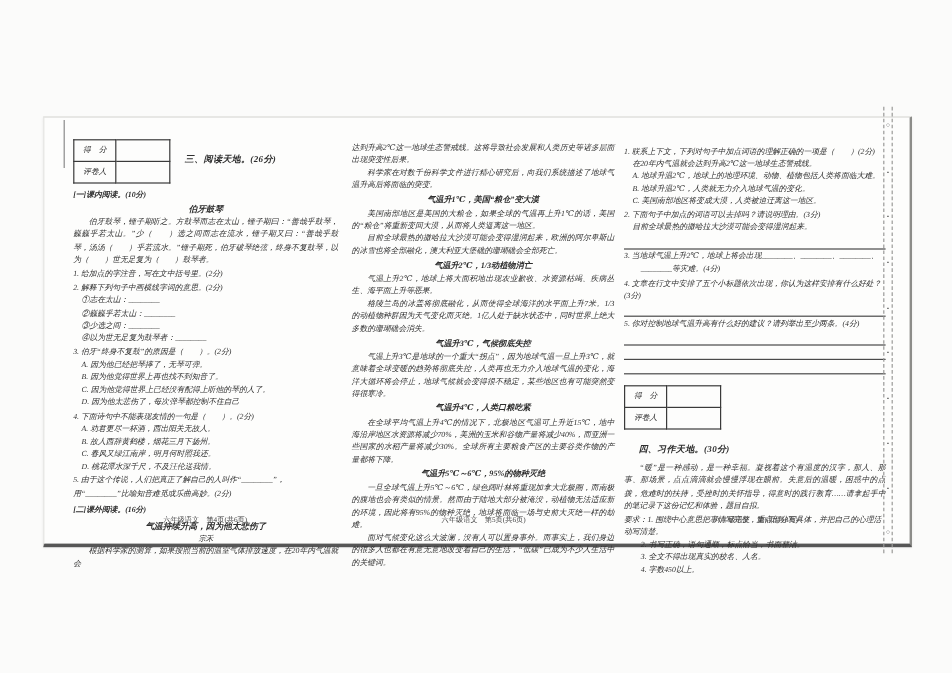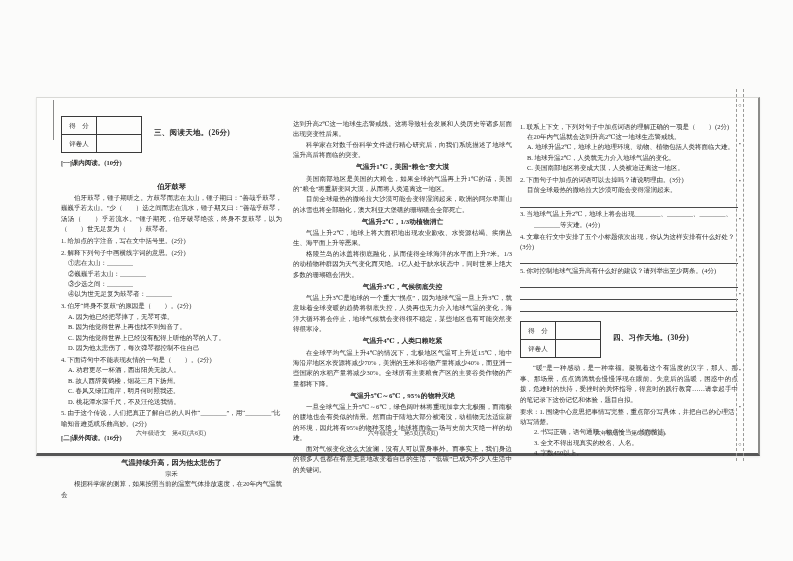--- a/index.html
+++ b/index.html
@@ -3,33 +3,33 @@
 <meta charset="utf-8">
 <style>
   html,body{margin:0;padding:0;}
   body{width:793px;height:561px;background:#fbfbfa;overflow:hidden;position:relative;
        font-family:"Liberation Serif","DejaVu Serif",serif;color:#2e2e2e;}
   .paper{position:absolute;left:36px;top:97px;width:721px;height:355px;background:#fdfdfc;
          border-top:1px solid #d9d9d6;border-left:1px solid #e4e4e1;
          border-right:2px solid #8c8c89;border-bottom:3px solid #565656;
          box-shadow:0 1px 2px rgba(0,0,0,0.08);}
   .crease{position:absolute;left:16px;top:2px;width:1px;height:40px;background:#8a8a8a;}
-  .col{position:absolute;top:0;font-size:6.5px;line-height:10.4px;}
+  .col{position:absolute;top:0;font-size:6.5px;line-height:10.4px;font-style:italic;}
   .col1{left:24px;width:221px;top:18px;}
   .col2{left:256px;width:219px;top:21px;}
   .col3{left:483px;width:218px;top:22px;}
   .score-row{display:flex;align-items:flex-start;margin-bottom:5px;}
   .score-table{border-collapse:collapse;background:#fdfdfc;}
   .score-table td{border:1px solid #3a3a3a;height:17px;padding:0;text-align:center;
                   font-size:6.5px;line-height:7px;}
   .score-table td.lb{width:34px;}
   .score-table td.vl{width:44px;}
   .sec-title{font-weight:bold;font-size:7.5px;margin-left:12px;margin-top:12px;letter-spacing:.3px;}
   .sub-label{font-weight:bold;margin-top:4px;}
-  .center-title{text-align:center;font-weight:bold;font-size:7.2px;margin-top:14px;}
+  .center-title{text-align:center;font-weight:bold;font-size:7.2px;margin-top:2px;}
   .byline{text-align:center;font-size:6.2px;margin-top:1px;}
   .p{text-align:justify;text-indent:13px;}
   .p.noind{text-indent:0;}
   .h{text-align:center;font-weight:bold;font-size:6.8px;margin:1.5px 0 1px 0;}
   .q{margin-top:1.5px;}
   .opt{padding-left:7px;}
   .itm{padding-left:7px;}
   .ans-line{height:11px;border-bottom:1px solid #4a4a4a;}
   .footer{position:absolute;width:220px;text-align:center;font-size:6px;color:#3d3d3d;top:331px;}
   .footer.f1{left:24px;} .footer.f2{left:256px;} .footer.f3{left:483px;}
@@ -119,21 +119,21 @@
     <div class="itm">目前全球最热的撒哈拉大沙漠可能会变得湿润起来。</div>
     <div class="ans-line"></div>
     <div class="q">3. 当地球气温上升2℃，地球上将会出现________、________、________、</div>
     <div class="ind2">________等灾难。(4分)</div>
     <div class="q">4. 文章在行文中安排了五个小标题依次出现，你认为这样安排有什么好处？(3分)</div>
     <div class="ans-line"></div>
     <div class="q">5. 你对控制地球气温升高有什么好的建议？请列举出至少两条。(4分)</div>
     <div class="ans-line"></div>
     <div class="ans-line"></div>
     <div class="ans-line"></div>
-    <div class="score-row" style="margin-top:9px;">
+    <div class="score-row" style="margin-top:9px;flex-direction:column;">
       <table class="score-table">
         <tbody>
             <tr>
               <td class="lb">得　分</td>
             <td class="vl"></td>
             </tr>
         <tr>
               <td class="lb">评卷人</td>
             <td class="vl"></td>
             </tr>

